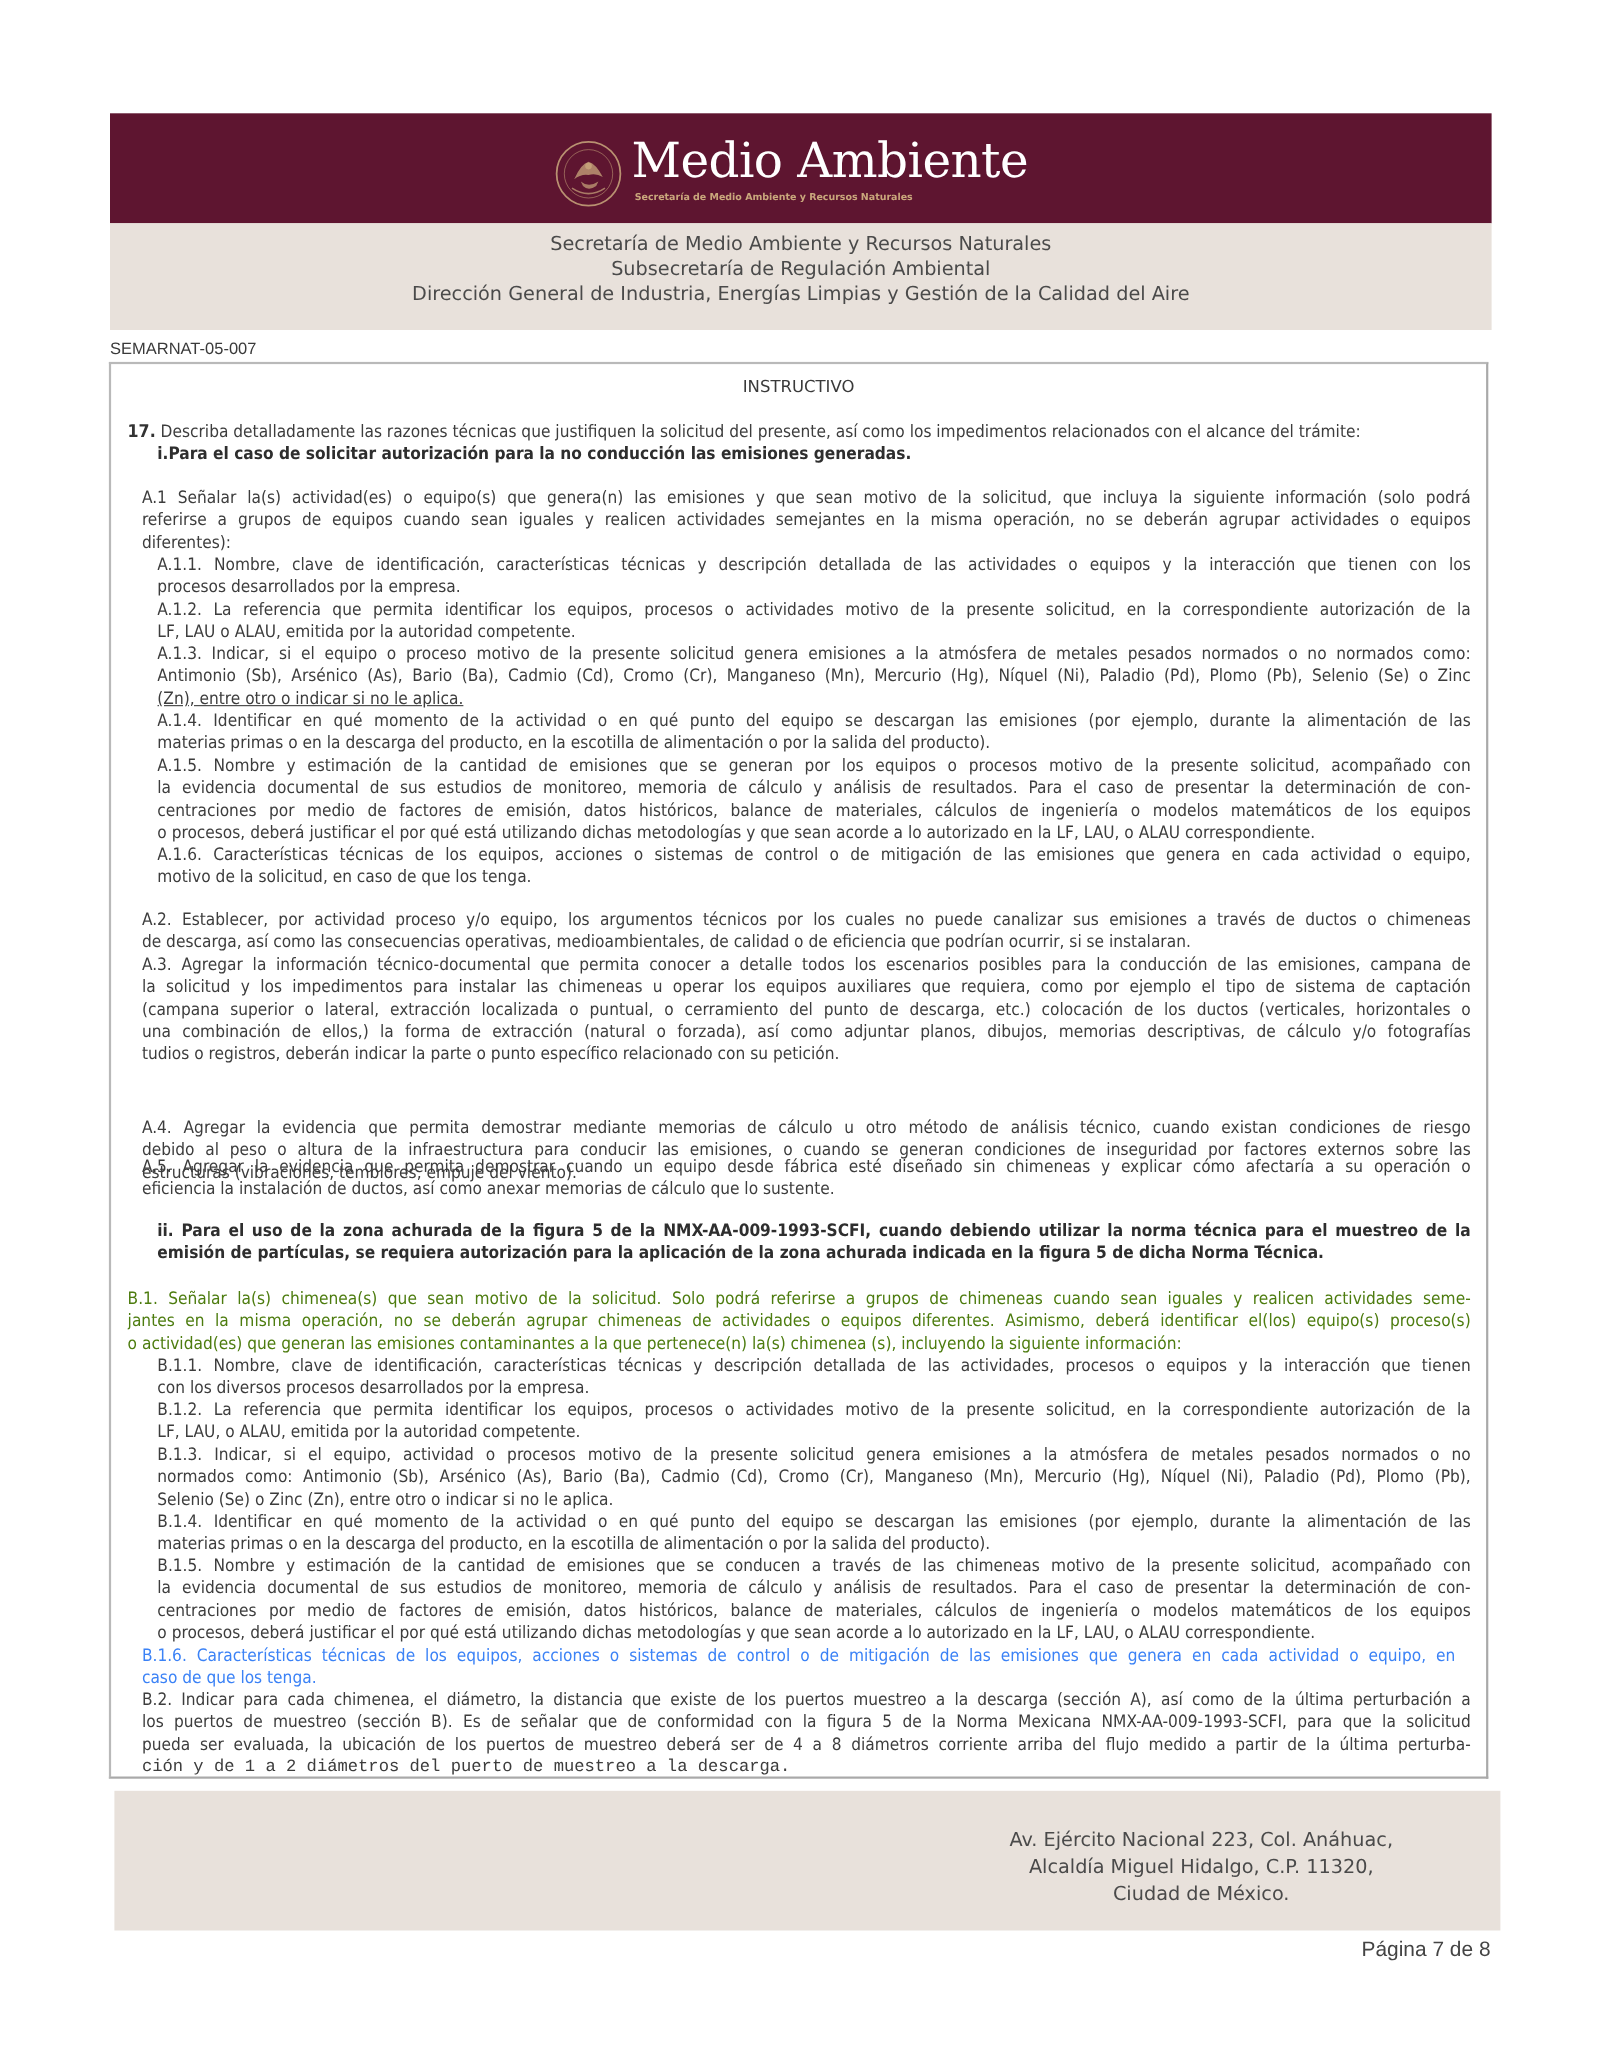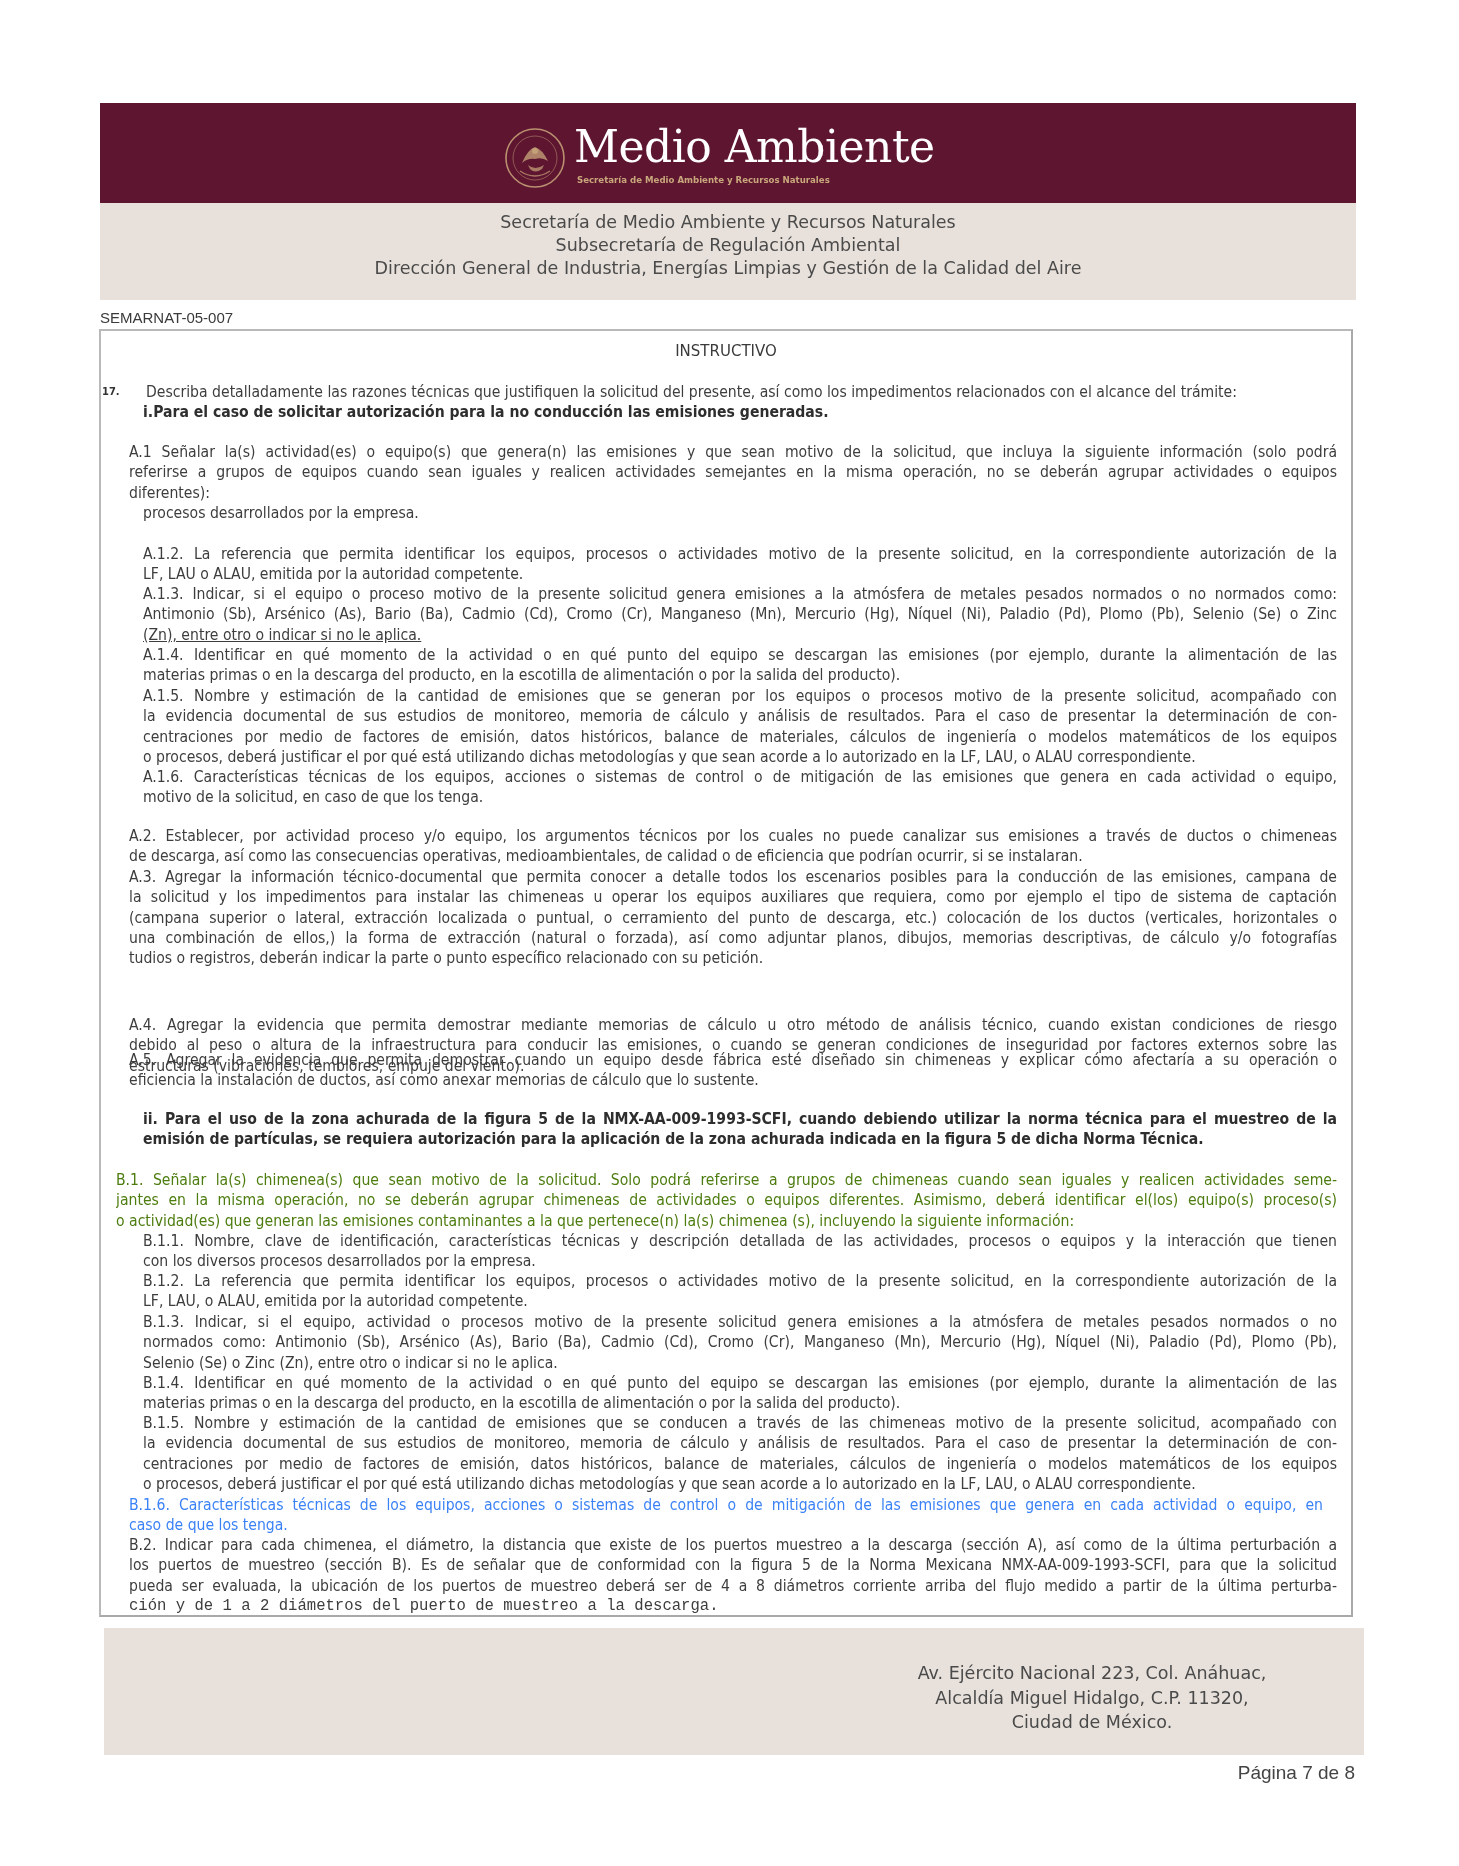--- a/index.html
+++ b/index.html
@@ -96,33 +96,34 @@
 <div class="org-line" style="top:233px">Subsecretaría de Regulación Ambiental</div>
 <div class="org-line" style="top:256px">Dirección General de Industria, Energías Limpias y Gestión de la Calidad del Aire</div>
 
 <div class="code-line">SEMARNAT-05-007</div>
 
 <div class="main-box">
   <div class="box-title">INSTRUCTIVO</div>
 </div>
 
 <div class="content" id="content">
-  <span class="para" style="left:102px; top:382px; font-weight:bold; font-size:11px; line-height:20.3px; height:20.3px; color:#333;">17.</span>
+  <span class="para" style="left:116px; top:382px; font-weight:bold; font-size:16px; line-height:20.3px; height:20.3px; color:#333;">17.</span>
 <div class="para" style="left: 146px; top: 382px; width: 1191px; color: rgb(61, 61, 61);">
       <span class="ln last" style="display: block; width: auto; transform-origin: left top;">Describa detalladamente las razones técnicas que justifiquen la solicitud del presente, así como los impedimentos relacionados con el alcance del trámite:</span>
     </div>
     <div class="para bold" style="left: 143px; top: 402px; width: 900px; color: rgb(46, 46, 46);">
       <span class="ln last" style="display: block; width: auto; transform-origin: left top;">i.Para el caso de solicitar autorización para la no conducción las emisiones generadas.</span>
     </div>
     <div class="para" style="left: 129px; top: 442px; width: 1208px; color: rgb(61, 61, 61);">
       <span class="ln" style="display: block; width: 1208px; transform-origin: left top;">A.1 Señalar la(s) actividad(es) o equipo(s) que genera(n) las emisiones y que sean motivo de la solicitud, que incluya la siguiente información (solo podrá</span>
       <span class="ln" style="display: block; width: 1208px; transform-origin: left top;">referirse a grupos de equipos cuando sean iguales y realicen actividades semejantes en la misma operación, no se deberán agrupar actividades o equipos</span>
       <span class="ln last" style="display: block; width: auto; transform-origin: left top;">diferentes):</span>
     </div>
     <div class="para" style="left: 143px; top: 503px; width: 1194px; color: rgb(61, 61, 61);">
+      <span class="ln" style="display: block; width: 1194px; transform-origin: left top;">A.1.1. Nombre, clave de identificación, características técnicas y descripción detallada de las actividades o equipos y la interacción que tienen con los</span>
       <span class="ln last" style="display: block; width: auto; transform-origin: left top;">procesos desarrollados por la empresa.</span>
     </div>
     <div class="para" style="left: 143px; top: 544px; width: 1194px; color: rgb(61, 61, 61);">
       <span class="ln" style="display: block; width: 1194px; transform-origin: left top;">A.1.2. La referencia que permita identificar los equipos, procesos o actividades motivo de la presente solicitud, en la correspondiente autorización de la</span>
       <span class="ln last" style="display: block; width: auto; transform-origin: left top;">LF, LAU o ALAU, emitida por la autoridad competente.</span>
     </div>
     <div class="para" style="left: 143px; top: 584px; width: 1194px; color: rgb(61, 61, 61);">
       <span class="ln" style="display: block; width: 1194px; transform-origin: left top;">A.1.3. Indicar, si el equipo o proceso motivo de la presente solicitud genera emisiones a la atmósfera de metales pesados normados o no normados como:</span>
       <span class="ln" style="display: block; width: 1194px; transform-origin: left top;">Antimonio (Sb), Arsénico (As), Bario (Ba), Cadmio (Cd), Cromo (Cr), Manganeso (Mn), Mercurio (Hg), Níquel (Ni), Paladio (Pd), Plomo (Pb), Selenio (Se) o Zinc</span>
       <span class="ln last" style="display: block; width: auto; transform-origin: left top; text-decoration: underline;">(Zn), entre otro o indicar si no le aplica.</span>

